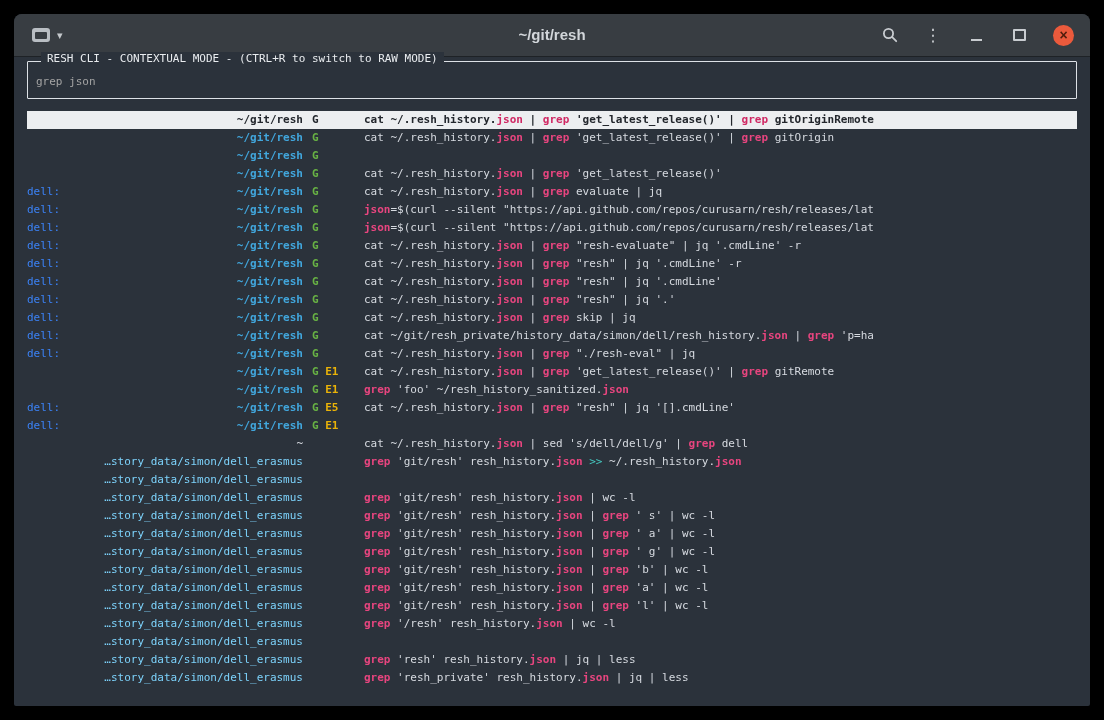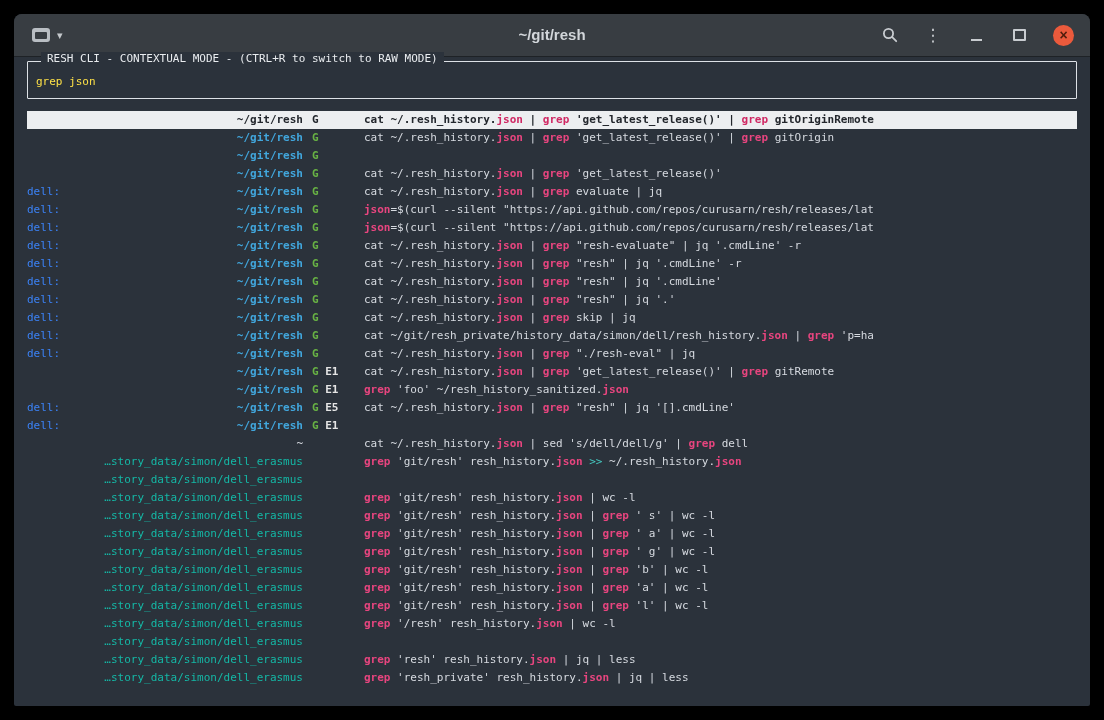--- a/index.html
+++ b/index.html
@@ -21,32 +21,32 @@
   .kebab{color:#c8ccd0;font-size:17px;}
   .minline{display:inline-block;width:11px;height:2px;background:#c8ccd0;margin-top:9px;}
   .restorebox{display:inline-block;width:9px;height:8px;border:2px solid #c8ccd0;border-radius:1px;}
   .closebtn{width:21px;height:21px;border-radius:50%;background:#eb5a3c;color:#4f1d0c;
     display:flex;align-items:center;justify-content:center;font:700 14px/21px "Liberation Sans",sans-serif;cursor:pointer;}
   
   .term{position:relative;height:650px;padding:2px 13px 0;box-sizing:border-box;
     font-family:"DejaVu Sans Mono",monospace;font-size:11px;color:#d6dae0;}
   .resh-box{border:1px solid #dde1e6;position:relative;margin-top:2px;padding:11px 8px 7px;border-radius:1px;}
   .resh-label{position:absolute;top:-10px;left:13px;background:#2b323b;padding:0 6px;color:#e9ecef;white-space:pre;}
-  .query{color:#fde047;white-space:pre;height:18px;line-height:18px;}
+  .query{color:#a3a3a3;white-space:pre;height:18px;line-height:18px;}
   .rows{margin-top:12px;}
   .row{display:flex;height:18px;line-height:18px;white-space:pre;overflow:hidden;}
   .c-hostdir{width:276px;flex:none;display:flex;justify-content:space-between;overflow:hidden;}
   .host{color:#3b82f6;}
   .dir{font-weight:700;}
   .dir.b{color:#41a6dc;}
-  .dir.m{color:#14b8a6;font-weight:400;text-align:right;}
+  .dir.m{color:#7dd3fc;font-weight:400;text-align:right;}
   .dir.p{color:#d6dae0;font-weight:400;}
   .c-flags{width:52px;flex:none;padding-left:9px;font-weight:700;overflow:hidden;}
   .flag.g{color:#68b244;}
-  .flag.e{color:#e5e5e5;}
+  .flag.e{color:#eab308;}
   .c-cmd{flex:1;overflow:hidden;}
   .hl{color:#e8457f;font-weight:700;}
   .cy{color:#45c8c0;}
   .row.sel{background:#eceef0;color:#23272d;font-weight:700;}
   .row.sel .dir,.row.sel .host,.row.sel .flag{color:#23272d;}
   .row.sel .hl{color:#d02863;}
   svg{display:block;}
 </style>
 </head>
 <body>

